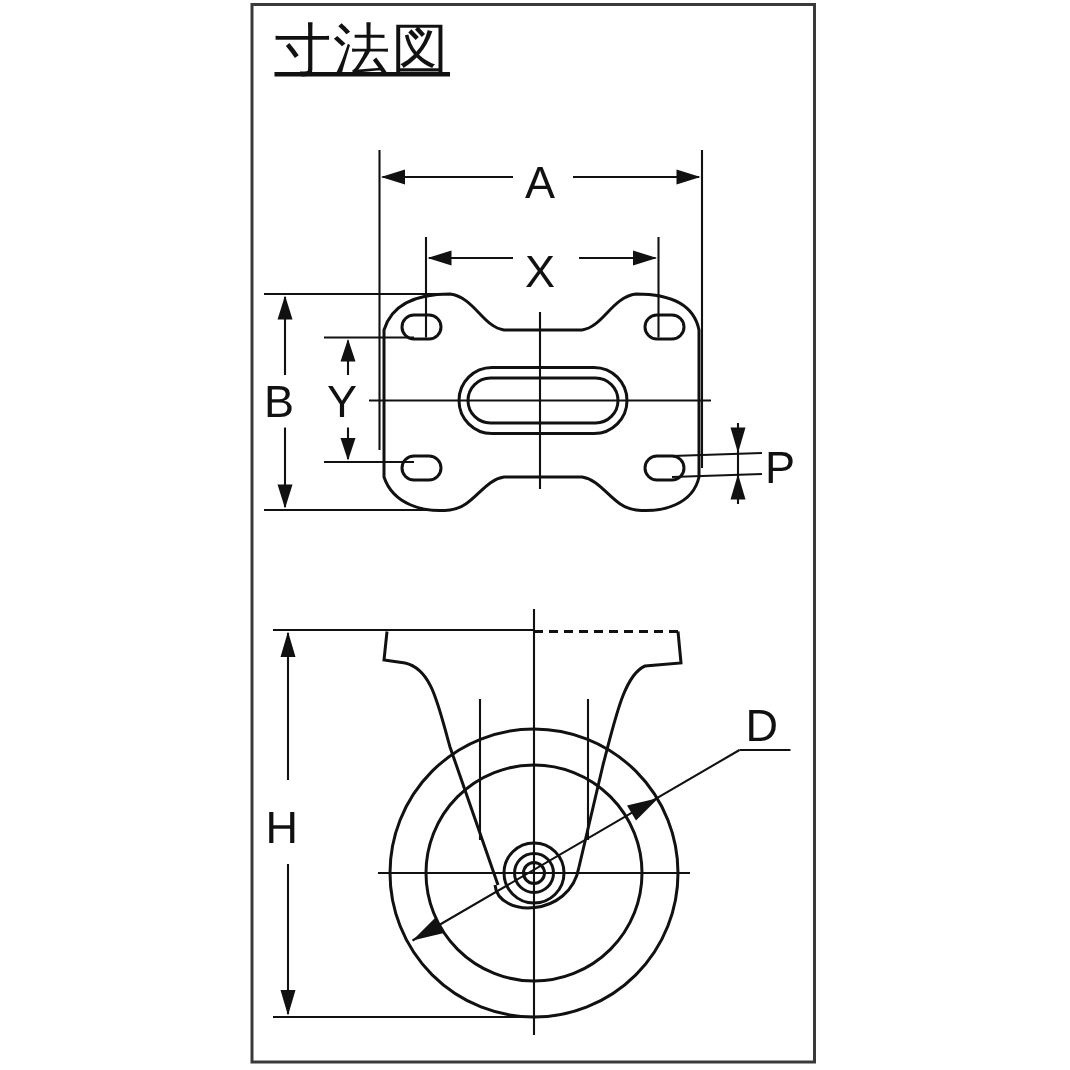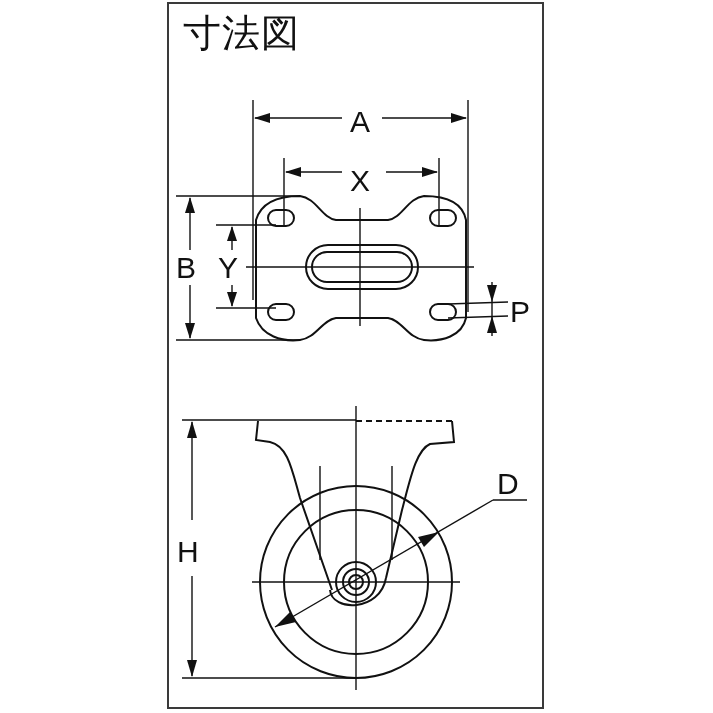--- a/index.html
+++ b/index.html
@@ -4,21 +4,21 @@
   <style>
     html, body { margin: 0; padding: 0; background: #ffffff; }
     body { width: 713px; height: 713px; position: relative; overflow: hidden; }
     #frame {
       position: absolute; left: 167px; top: 2px; width: 377px; height: 707px;
       border: 2px solid #3a3a3a; box-sizing: border-box; background: #fff;
     }
     #title {
       position: absolute; left: 183px; top: 14px;
       font-family: "DejaVu Sans", sans-serif; font-size: 38px; color: #111;
-      letter-spacing: 1px; line-height: 1;
+      letter-spacing: 1px; line-height: 1; text-decoration: underline;
     }
     svg { position: absolute; left: 0; top: 0; }
     .lbl { font-family: "Liberation Sans", sans-serif; font-size: 30px; fill: #111; }
     .ln { stroke: #111; stroke-width: 2; fill: none; }
     .thin { stroke: #111; stroke-width: 1.4; fill: none; }
     .arr { fill: #111; }
   </style>
 </head>
 <body>
 

